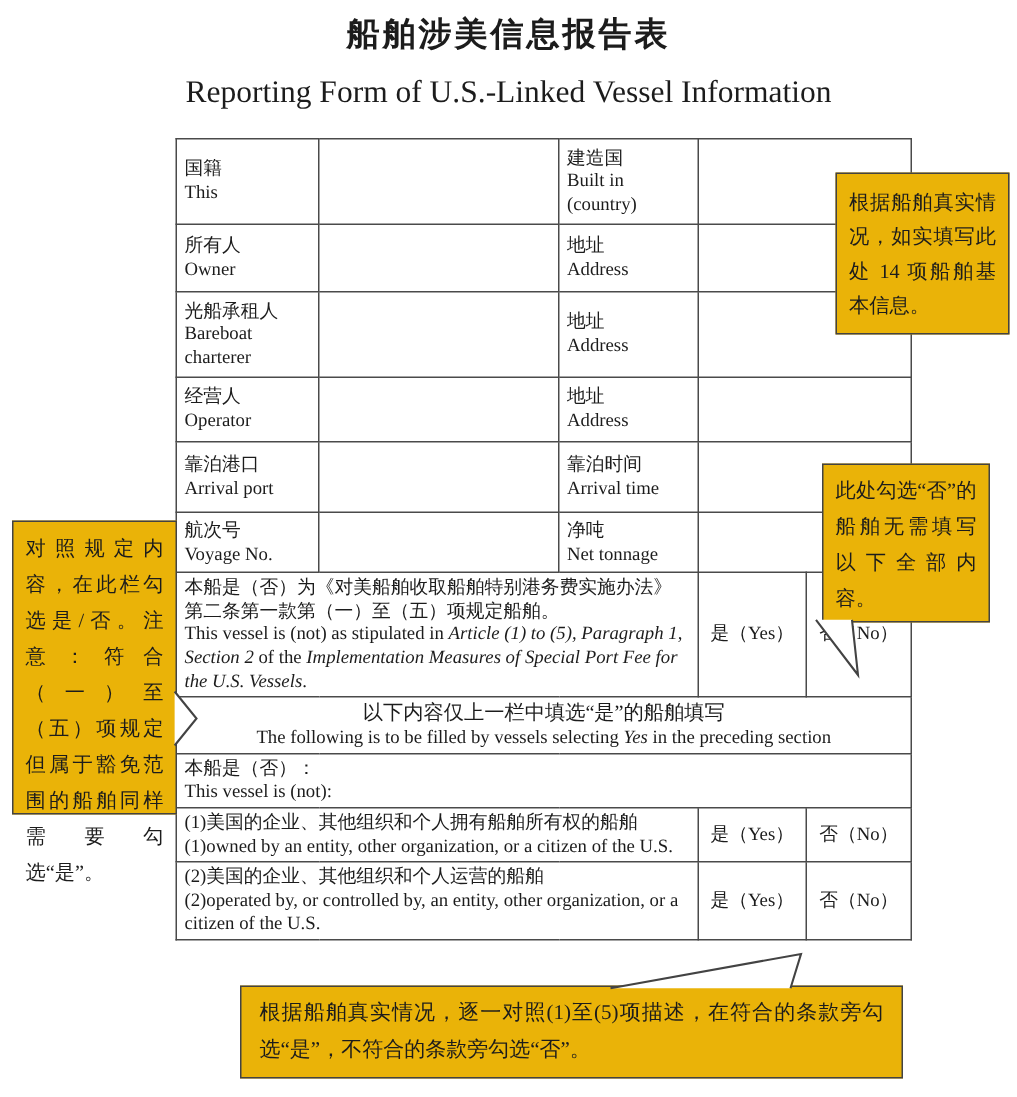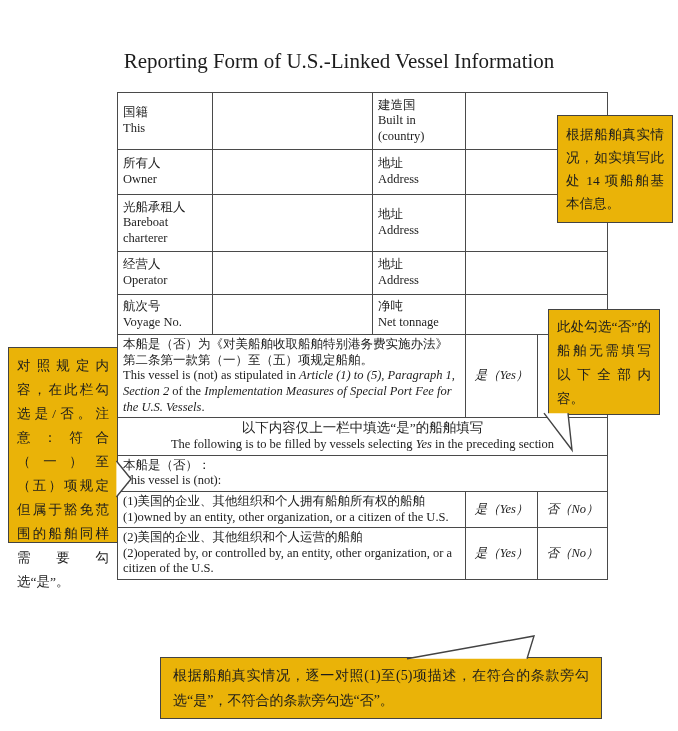--- a/index.html
+++ b/index.html
@@ -18,21 +18,21 @@
     position:absolute;left:117px;top:92px;width:490px;
     border-collapse:collapse;table-layout:fixed;z-index:1;
   }
   table.form td{
     border:1px solid #4a4a4a;padding:2px 5px;font-size:12.5px;line-height:1.25;
     vertical-align:middle;overflow:hidden;
   }
   td.lbl{padding-left:6px;}
   .zh-line{display:block;}
   .en-line{display:block;}
-  td.yn-cell{text-align:center;font-size:12.5px;padding:0 2px;white-space:nowrap;font-style:italic;}
+  td.yn-cell{text-align:center;font-size:12.5px;padding:0 2px;white-space:nowrap;}
   td.stip{vertical-align:top;padding-top:3px;line-height:1.28;}
   td.stip .en-line{font-size:12.5px;}
   i.it{font-style:italic;}
   td.full-center{text-align:center;line-height:1.15;padding:1px 2px;}
   td.full-center .zh-line{font-size:13.5px;}
   td.full-center .en-line{font-size:12.5px;}
   td.subhead{line-height:1.2;padding-top:1px;padding-bottom:1px;}
   tr.rh0{height:47px}tr.rh1{height:57px}tr.rh2{height:45px}tr.rh3{height:57px}
   tr.rh4{height:43px}tr.rh5{height:47px}tr.rh6{height:40px}tr.rh7{height:80px}
   tr.rh8{height:30px}tr.rh9{height:30px}tr.rh10{height:32px}tr.rh11{height:42px}
@@ -44,20 +44,21 @@
   .co-right-mid{left:548px;top:309px;width:112px;height:106px;line-height:24px;padding:5px 8px;}
   .co-left{left:8px;top:347px;width:110px;height:196px;line-height:24px;padding:6px 8px;}
   .co-bottom{left:160px;top:657px;width:442px;height:62px;font-size:14px;line-height:25px;padding:5px 12px;}
   svg.tails{position:absolute;left:0;top:0;z-index:8;pointer-events:none;}
 </style>
 </head>
 <body>
 
 <div class="page">
 
+  <div class="title-zh">船舶涉美信息报告表</div>
   <div class="title-en">Reporting Form of U.S.-Linked Vessel Information</div>
 
   <table class="form">
     <colgroup>
       <col style="width:95px">
         <col style="width:160px">
         <col style="width:93px">
         <col style="width:72px">
         <col style="width:70px">
     </colgroup>
@@ -100,20 +101,32 @@
       </tr>
       <tr class="rh4">
         <td class="lbl">
           <span class="zh-line">经营人</span>
           <span class="en-line">Operator</span>
         </td>
         <td></td>
         <td class="lbl">
           <span class="zh-line">地址</span>
           <span class="en-line">Address</span>
+        </td>
+        <td colspan="2"></td>
+      </tr>
+      <tr class="rh5">
+        <td class="lbl">
+          <span class="zh-line">靠泊港口</span>
+          <span class="en-line">Arrival port</span>
+        </td>
+        <td></td>
+        <td class="lbl">
+          <span class="zh-line">靠泊时间</span>
+          <span class="en-line">Arrival time</span>
         </td>
         <td colspan="2"></td>
       </tr>
       <tr class="rh6">
         <td class="lbl">
           <span class="zh-line">航次号</span>
           <span class="en-line">Voyage No.</span>
         </td>
         <td></td>
         <td class="lbl">

